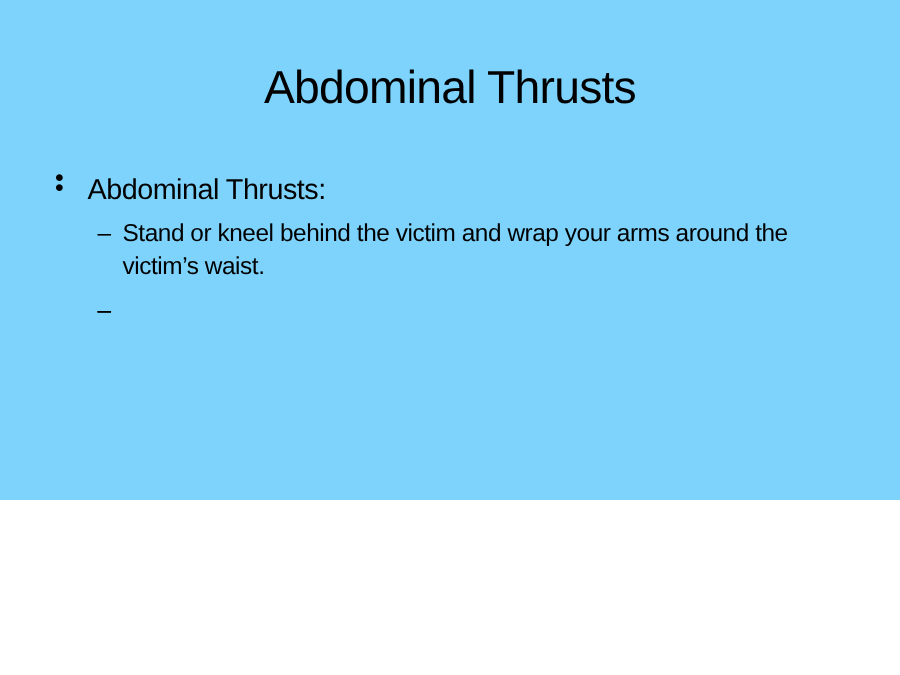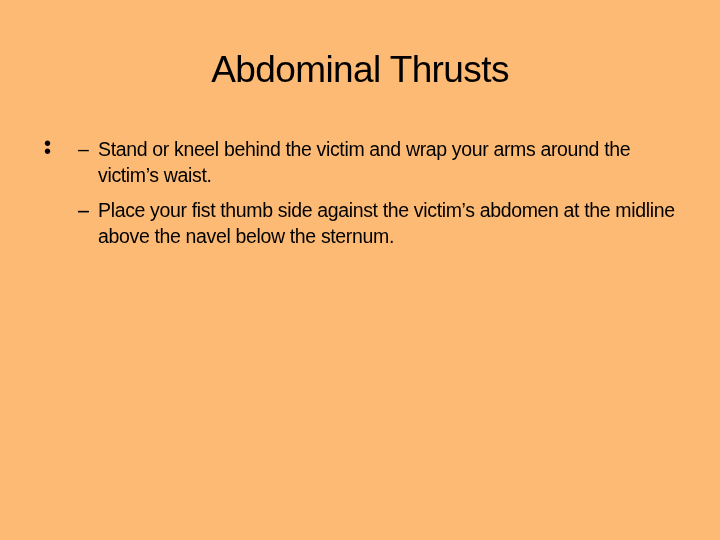--- a/index.html
+++ b/index.html
@@ -11,22 +11,22 @@
       width: 720px;
       height: 540px;
       position: relative;
       overflow: hidden;
       font-family: "Liberation Sans", sans-serif;
       color: #000000;
     }
     .slide {
       position: absolute;
       left: 0; top: 0;
-      width: 720px; height: 540px;
-      background: #fdba74;
+      width: 720px; height: 400px;
+      background: #7dd3fc;
     }
     .title {
       position: absolute;
       left: 36px;
       top: 40px;
       width: 648px;
       text-align: center;
       font-size: 37px;
       line-height: 60px;
       letter-spacing: -0.6px;
@@ -76,29 +76,29 @@
 <div class="slide">
   <h1 class="title">Abdominal Thrusts</h1>
 
   <div class="body">
     <div class="l1">
       <span class="bullet">•</span>
     </div>
 
     <div class="l1">
       <span class="bullet">•</span>
+      <span>Abdominal Thrusts:</span>
     </div>
 
     <div class="sublist">
       <div class="l2">
         <span class="dash">–</span>
         <span>Stand or kneel behind the victim and wrap your arms around the victim’s waist.</span>
       </div>
       <div class="l2">
         <span class="dash">–</span>
       </div>
       <div class="l2">
         <span class="dash">–</span>
-        <span>Place your fist thumb side against the victim’s abdomen at the midline above the navel below the sternum.</span>
       </div>
     </div>
   </div>
 </div>
 
 </body></html>

